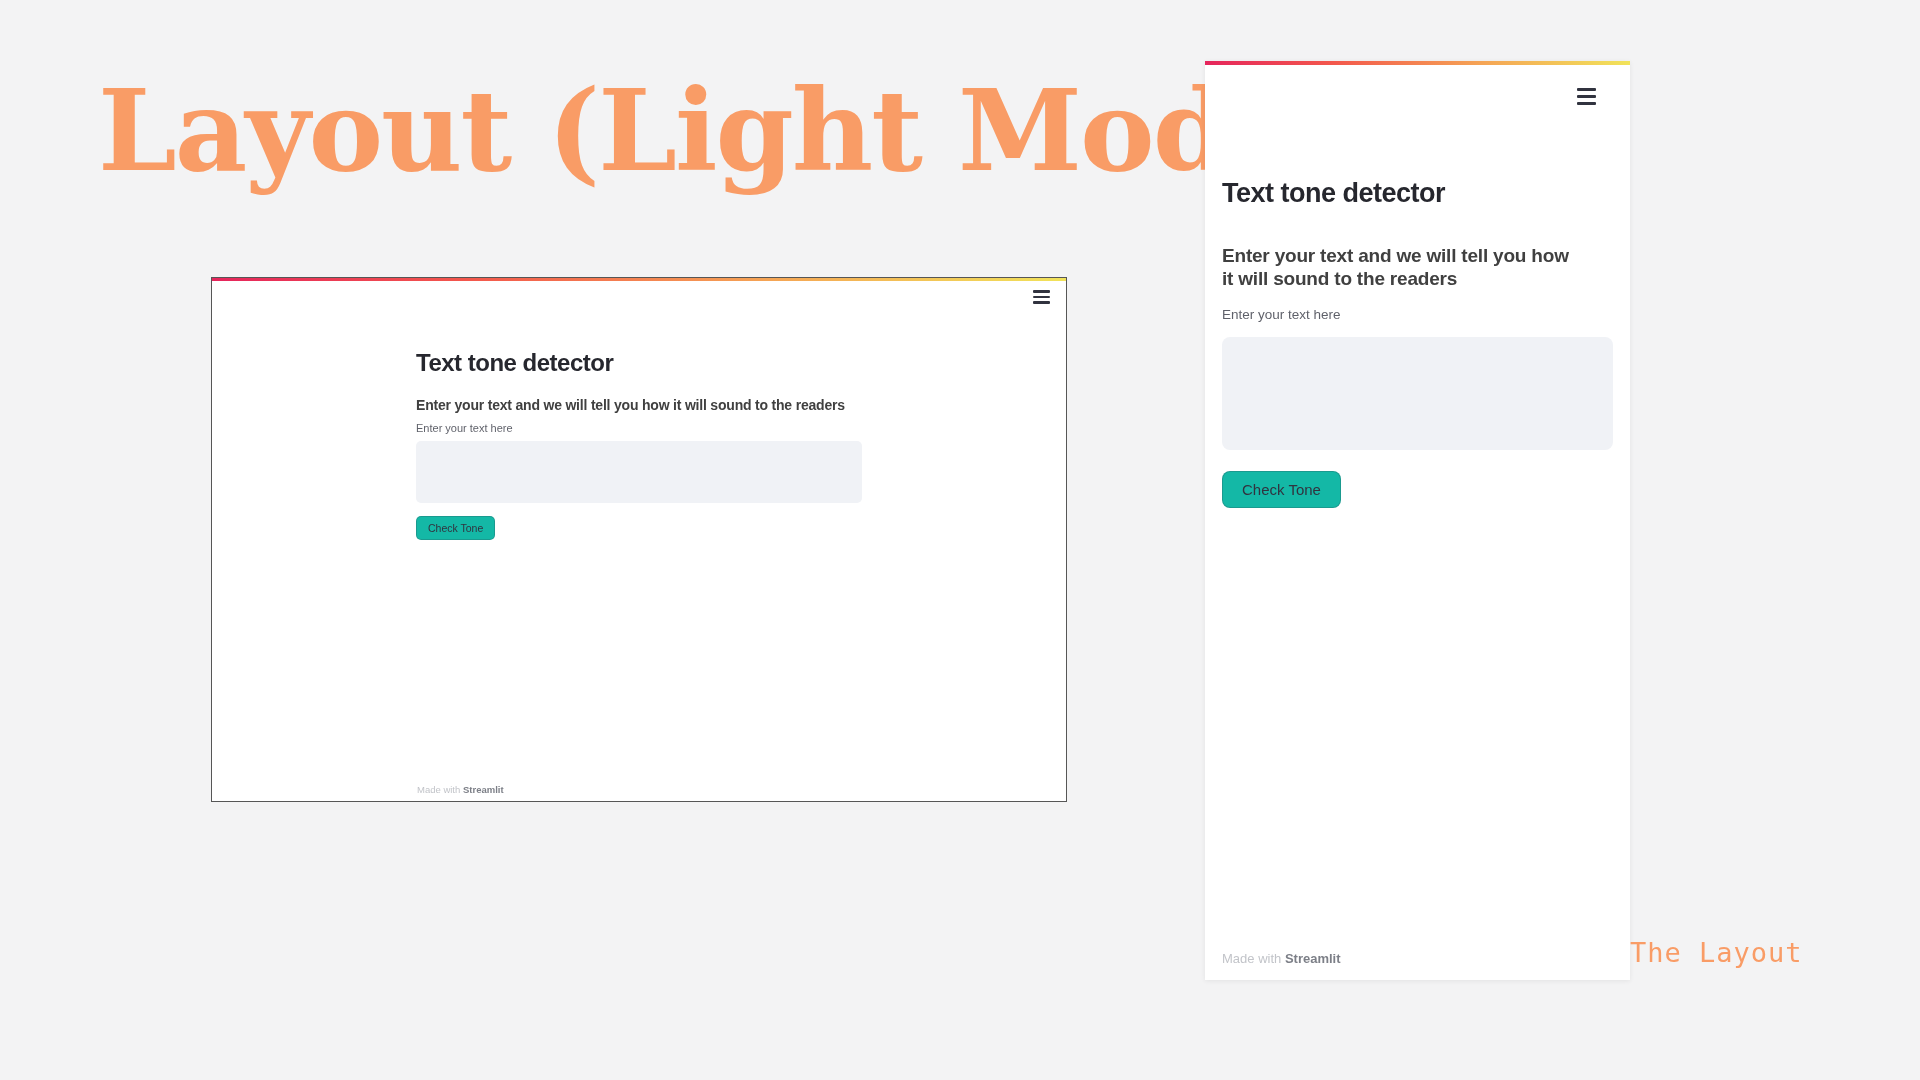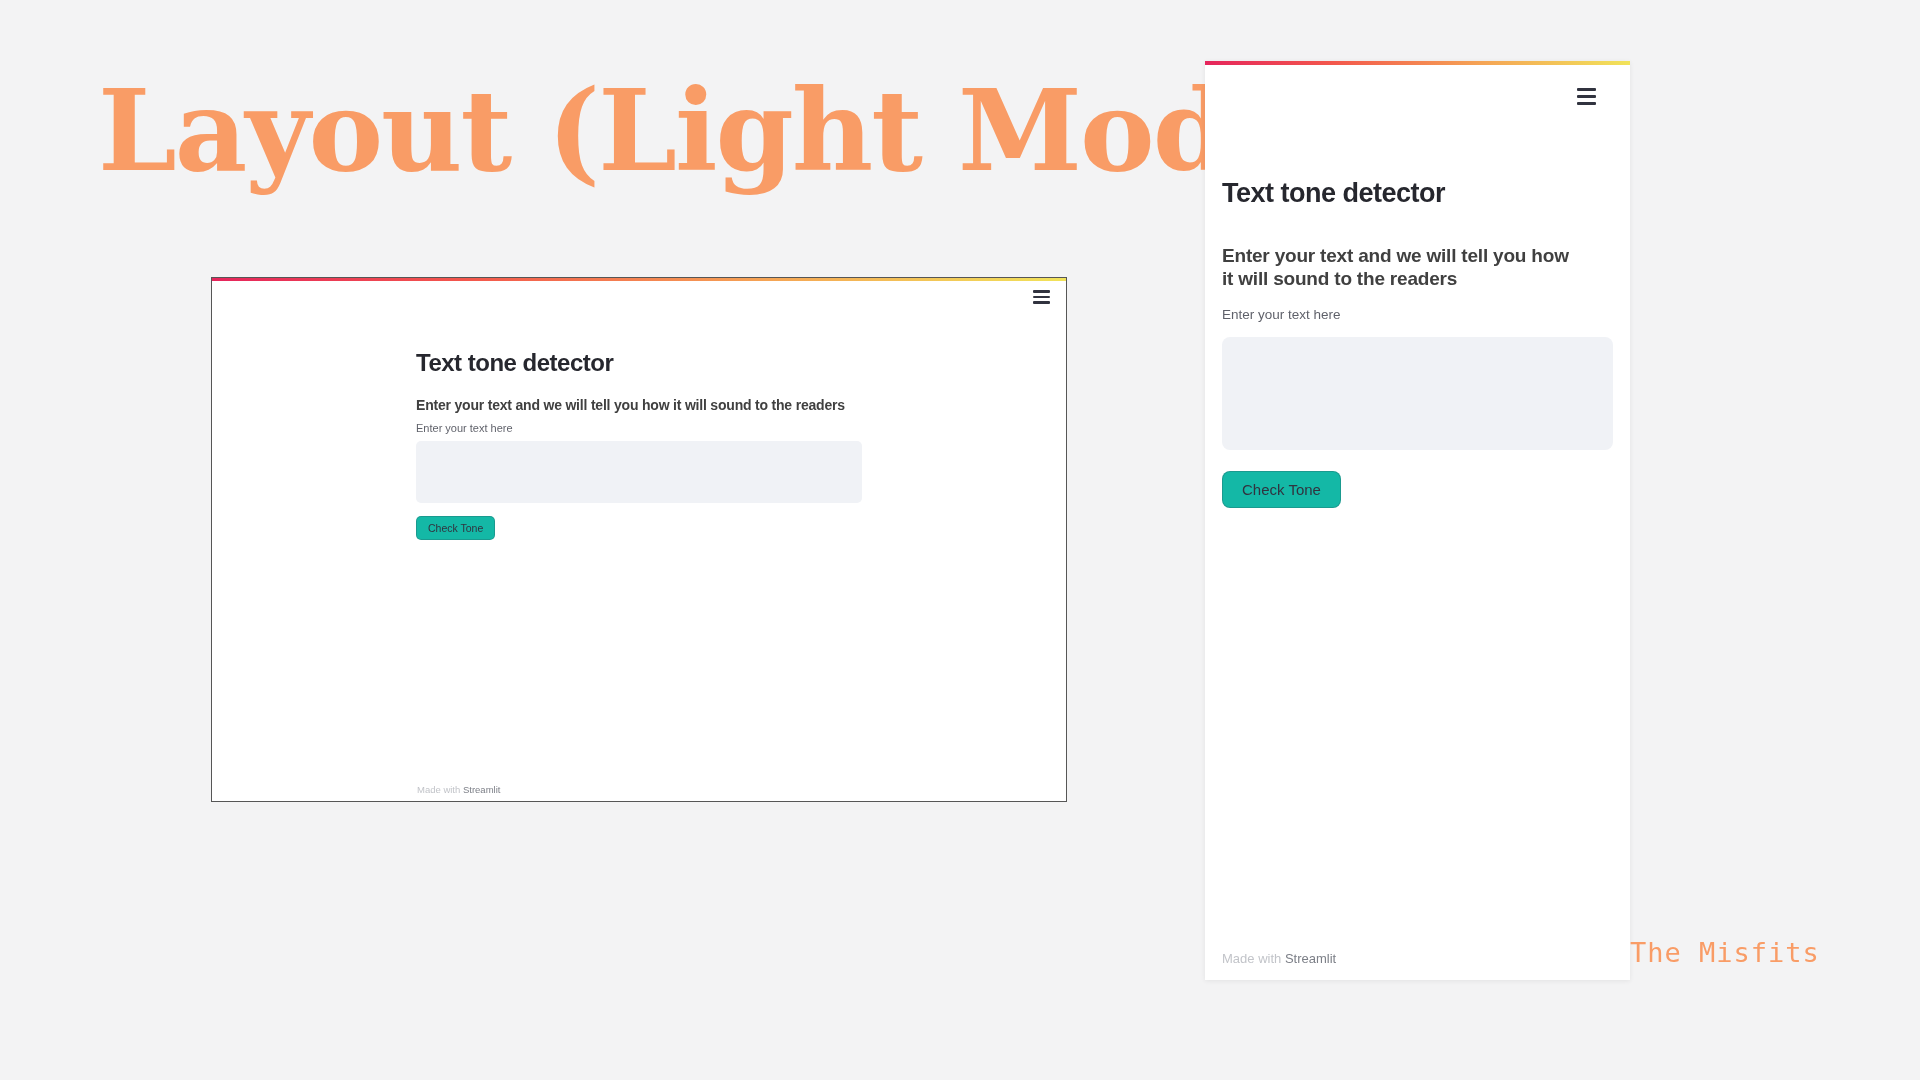--- a/index.html
+++ b/index.html
@@ -43,21 +43,21 @@
     font-family: "Liberation Sans", sans-serif; color: #31333f;
   }
   .st-button {
     background: #14b8a6; color: #31333f;
     border: 1px solid rgba(49,51,63,0.22);
     font-family: "Liberation Sans", sans-serif;
     cursor: pointer;
   }
   .st-footer { position: absolute; white-space: nowrap; }
   .st-footer .muted { color: #c2c4c9; text-align: right; }
-  .st-footer .brand { color: #7c7f87; font-weight: 400; }
+  .st-footer .brand { color: #7c7f87; font-weight: 700; }
 
   
   .mock-desktop {
     left: 211px; top: 277px; width: 856px; height: 525px;
     border: 1px solid #565656;
   }
   .mock-desktop .decoration-bar { height: 3px; }
   .mock-desktop .hamburger { right: 16px; top: 12px; width: 17px; gap: 3px; }
   .mock-desktop .hamburger span { height: 2.5px; }
   .mock-desktop .content { width: 446px; margin: 0 auto; padding-top: 71px; }
@@ -131,13 +131,13 @@
     <div class="st-subhead">Enter your text and we will tell you how it will sound to the readers</div>
     <div class="st-label">Enter your text here</div>
     <textarea class="st-textarea" style=""></textarea>
     <button class="st-button">Check Tone</button>
   </div>
   <div class="st-footer">
     <span class="muted">Made with </span><span class="brand">Streamlit</span>
   </div>
 </section>
 
-<div class="credit">The Misfits</div>
+<div class="credit">The Layout</div>
 
 </body></html>

